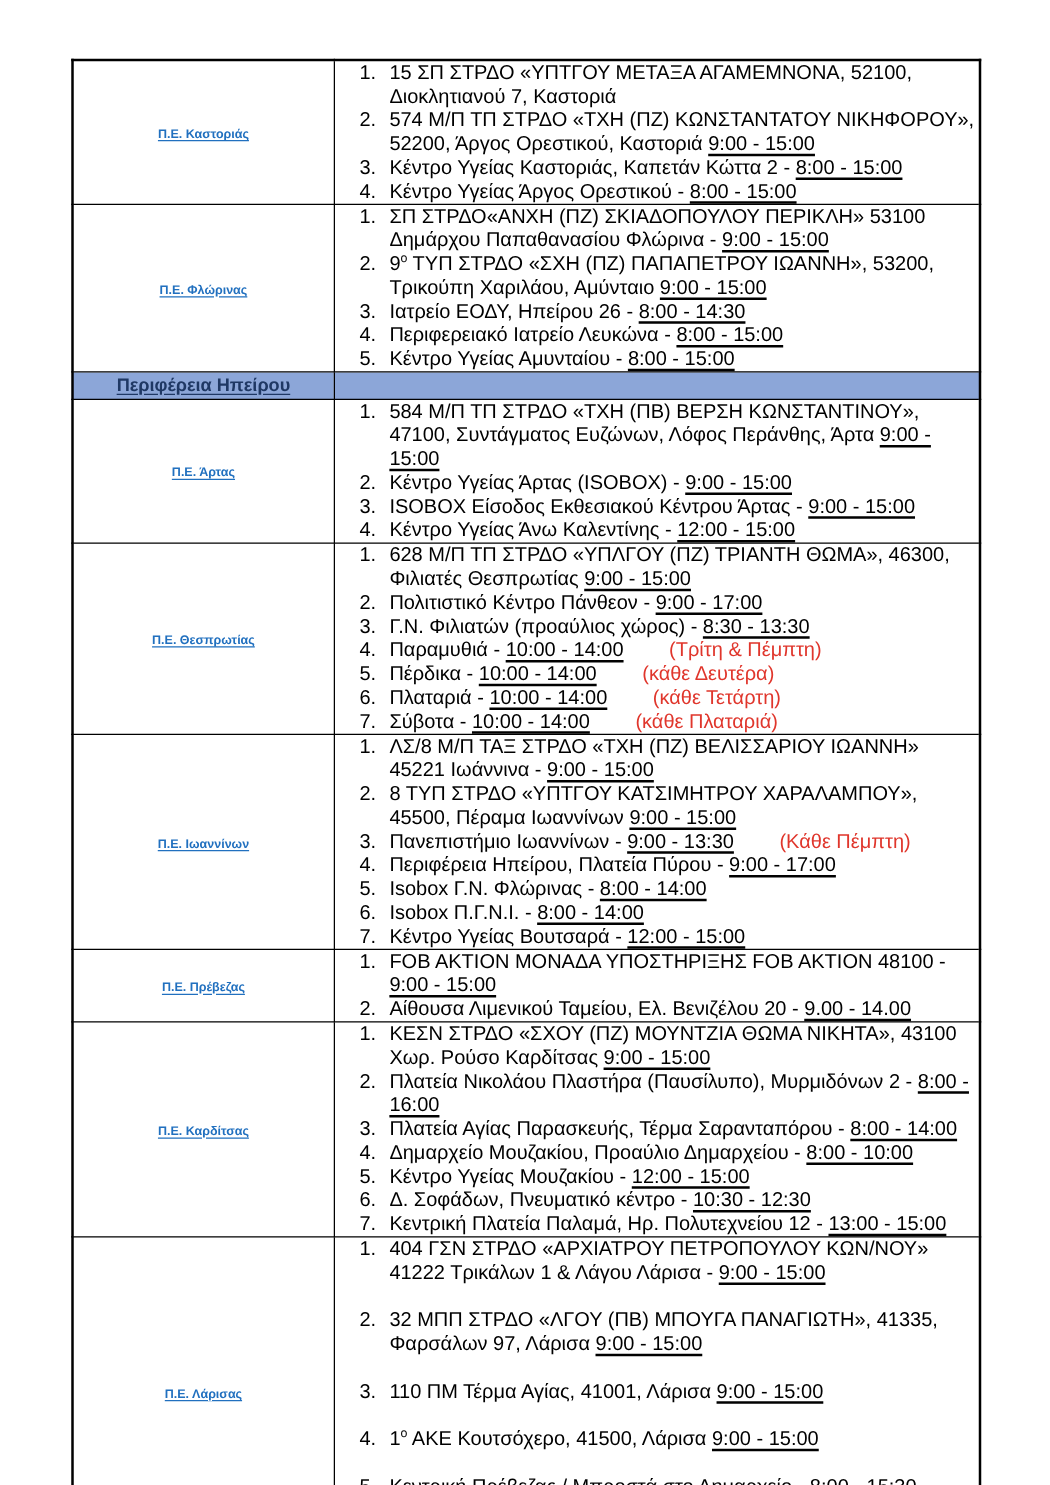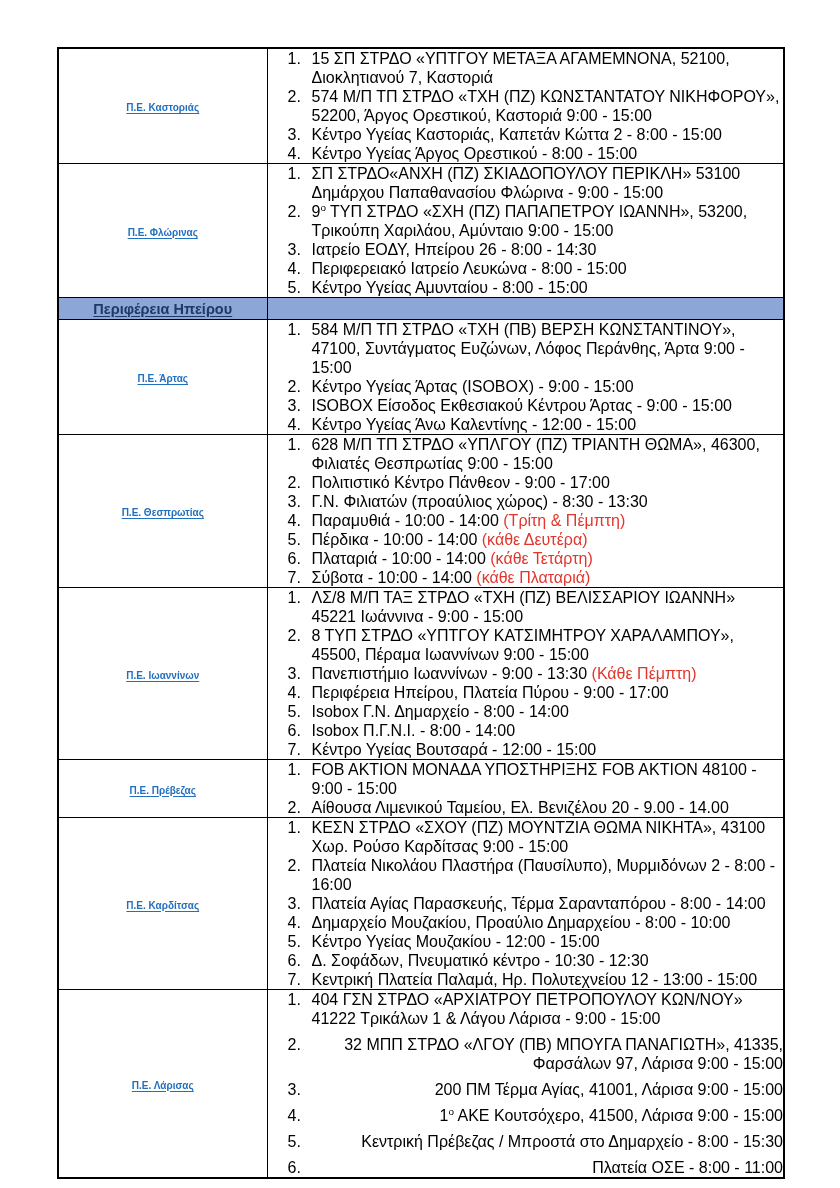--- a/index.html
+++ b/index.html
@@ -68,29 +68,31 @@
     font-size: 16px;
     line-height: 19px;
   }
   td.items-cell li::before {
     counter-increment: item;
     content: counter(item) ".";
     position: absolute;
     left: 20px;
     top: 0;
   }
-  td.items-cell ol.spaced li + li { margin-top: 7px; text-align: right; }
+  td.items-cell ol.spaced li + li { margin-top: 19px; }
 
   .seg-plain { }
   .seg-hours {
+    text-decoration: underline;
     text-decoration-thickness: 1.5px;
     text-underline-offset: 2.5px;
   }
   .seg-red {
     color: var(--note-color, #e0362c);
+    padding-left: 32px;
   }
   .seg-sup {
     vertical-align: super;
     font-size: 0.62em;
     line-height: 0;
   }
 
   
   tr.section-row td {
     background: var(--section-bg, #8ca6d8);
@@ -170,21 +172,21 @@
           </td>
         </tr>
         <tr>
           <td class="region-cell"><a class="region-link">Π.Ε. Ιωαννίνων</a></td>
           <td class="items-cell">
             <ol>
               <li><span class="seg-plain">ΛΣ/8 Μ/Π ΤΑΞ ΣΤΡΔΟ «ΤΧΗ (ΠΖ) ΒΕΛΙΣΣΑΡΙΟΥ ΙΩΑΝΝΗ» 45221 Ιωάννινα - </span><span class="seg-hours">9:00 - 15:00</span></li>
               <li><span class="seg-plain">8 ΤΥΠ ΣΤΡΔΟ «ΥΠΤΓΟΥ ΚΑΤΣΙΜΗΤΡΟΥ ΧΑΡΑΛΑΜΠΟΥ», 45500, Πέραμα Ιωαννίνων </span><span class="seg-hours">9:00 - 15:00</span></li>
               <li><span class="seg-plain">Πανεπιστήμιο Ιωαννίνων - </span><span class="seg-hours">9:00 - 13:30</span><span class="seg-red"> (Κάθε Πέμπτη)</span></li>
               <li><span class="seg-plain">Περιφέρεια Ηπείρου, Πλατεία Πύρου - </span><span class="seg-hours">9:00 - 17:00</span></li>
-              <li><span class="seg-plain">Isobox Γ.Ν. Δημαρχείο - </span><span class="seg-hours">8:00 - 14:00</span></li>
+              <li><span class="seg-plain">Isobox Γ.Ν. Φλώρινας - </span><span class="seg-hours">8:00 - 14:00</span></li>
               <li><span class="seg-plain">Isobox  Π.Γ.Ν.Ι. - </span><span class="seg-hours">8:00 - 14:00</span></li>
               <li><span class="seg-plain">Κέντρο Υγείας Βουτσαρά - </span><span class="seg-hours">12:00 - 15:00</span></li>
             </ol>
           </td>
         </tr>
         <tr>
           <td class="region-cell"><a class="region-link">Π.Ε. Πρέβεζας</a></td>
           <td class="items-cell">
             <ol>
               <li><span class="seg-plain">FOB AKTION ΜΟΝΑΔΑ ΥΠΟΣΤΗΡΙΞΗΣ FOB AKTION 48100 - </span><span class="seg-hours">9:00 - 15:00</span></li>
@@ -205,21 +207,21 @@
               <li><span class="seg-plain">Κεντρική Πλατεία Παλαμά, Ηρ. Πολυτεχνείου 12 - </span><span class="seg-hours">13:00 - 15:00</span></li>
             </ol>
           </td>
         </tr>
         <tr>
           <td class="region-cell"><a class="region-link">Π.Ε. Λάρισας</a></td>
           <td class="items-cell">
             <ol class="spaced">
               <li><span class="seg-plain">404 ΓΣΝ ΣΤΡΔΟ «ΑΡΧΙΑΤΡΟΥ ΠΕΤΡΟΠΟΥΛΟΥ ΚΩΝ/ΝΟΥ» 41222 Τρικάλων 1 &amp; Λάγου Λάρισα - </span><span class="seg-hours">9:00 - 15:00</span></li>
               <li><span class="seg-plain">32 ΜΠΠ ΣΤΡΔΟ «ΛΓΟΥ (ΠΒ) ΜΠΟΥΓΑ ΠΑΝΑΓΙΩΤΗ», 41335, Φαρσάλων 97, Λάρισα </span><span class="seg-hours">9:00 - 15:00</span></li>
-              <li><span class="seg-plain">200 ΠΜ Τέρμα Αγίας, 41001, Λάρισα </span><span class="seg-hours">9:00 - 15:00</span></li>
+              <li><span class="seg-plain">110 ΠΜ Τέρμα Αγίας, 41001, Λάρισα </span><span class="seg-hours">9:00 - 15:00</span></li>
               <li><span class="seg-plain">1</span><span class="seg-sup">ο</span><span class="seg-plain"> ΑΚΕ Κουτσόχερο, 41500, Λάρισα </span><span class="seg-hours">9:00 - 15:00</span></li>
               <li><span class="seg-plain">Κεντρική Πρέβεζας / Μπροστά στο Δημαρχείο - </span><span class="seg-hours">8:00 - 15:30</span></li>
               <li><span class="seg-plain">Πλατεία ΟΣΕ - </span><span class="seg-hours">8:00 - 11:00</span></li>
             </ol>
           </td>
         </tr>
       </tbody>
   </table>
 </div>
 

